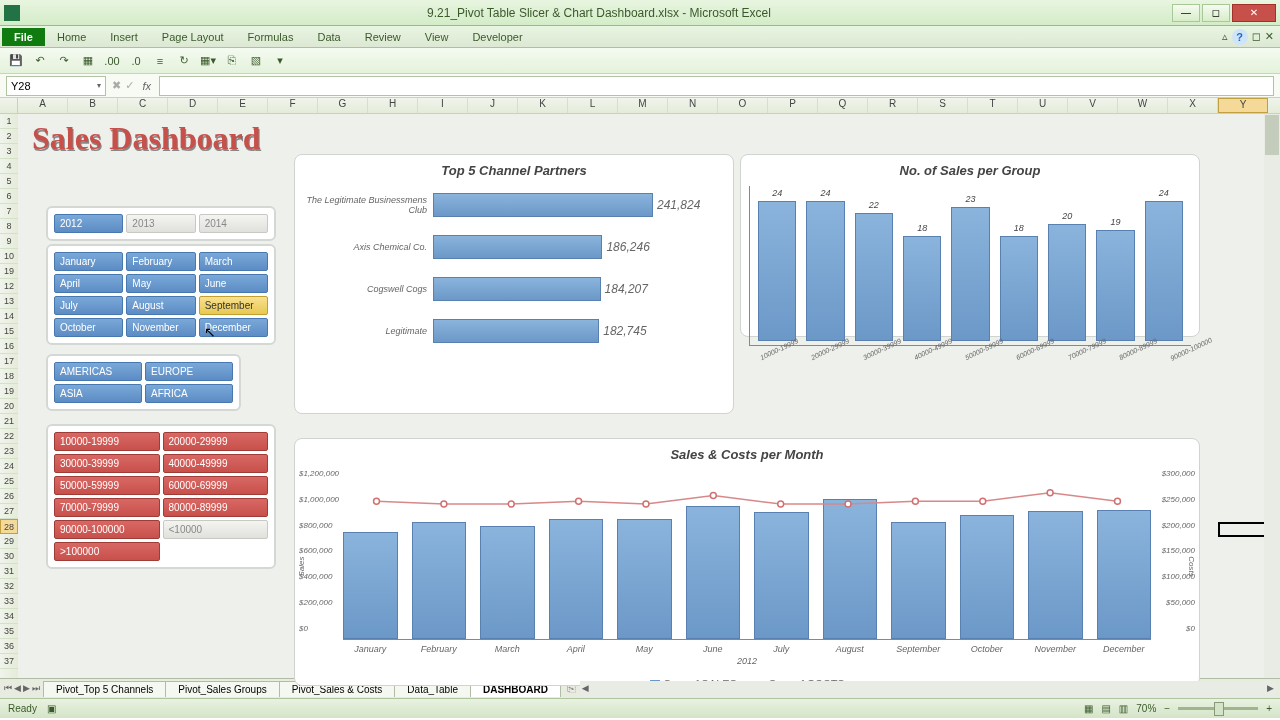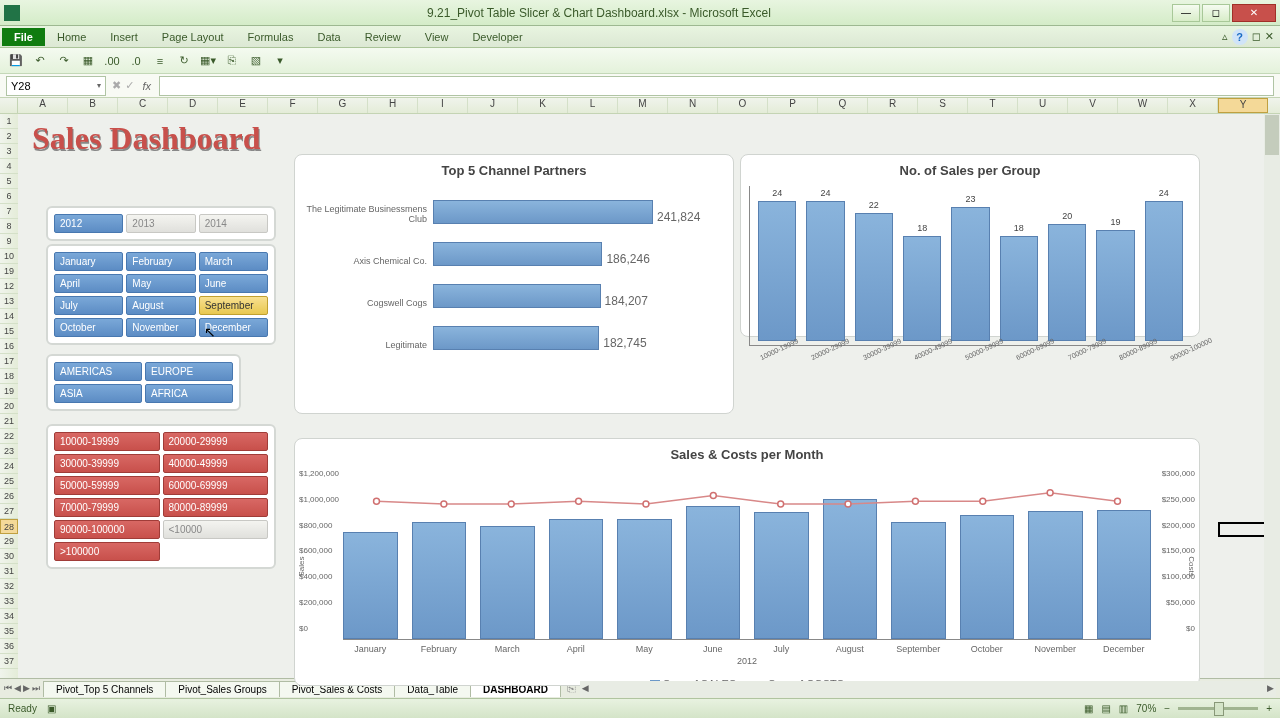--- a/index.html
+++ b/index.html
@@ -54,28 +54,28 @@
 .slicer-range { left: 28px; top: 310px; width: 230px; }
 .slicer-grid { display: grid; grid-template-columns: repeat(3,1fr); gap: 3px; }
 .slicer-grid2 { display: grid; grid-template-columns: repeat(2,1fr); gap: 3px; }
 .sbtn { padding: 3px 5px; border-radius: 2px; font-size: 10px; cursor: pointer; border: 1px solid; }
 .sbtn.blue { background: linear-gradient(#7aa8d8,#5c8cc4); color: #fff; border-color: #4878b0; }
 .sbtn.gray { background: linear-gradient(#f4f4f0,#e0e0dc); color: #888; border-color: #c8c8c4; }
 .sbtn.hl { background: linear-gradient(#f8e090,#e8c850); color: #333; border-color: #c0a030; }
 .sbtn.red { background: linear-gradient(#d86864,#c8504b); color: #fff; border-color: #a03c38; }
 
 
-.chart { position: absolute; background: #fff; border: 1px solid #d0d4d0; border-radius: 8px; padding: 8px; }
+.chart { position: absolute; background: #fff; border: 1px solid #d0d4d0; border-radius: 8px; padding: 8px; font-style: italic; }
 .chart-top5 { left: 276px; top: 40px; width: 440px; height: 260px; }
 .chart-sales-group { left: 722px; top: 40px; width: 460px; height: 183px; }
 .chart-monthly { left: 276px; top: 324px; width: 906px; height: 248px; }
 .chart-title { text-align: center; font-size: 13px; color: #444; font-weight: bold; margin-bottom: 8px; }
 
 
-.hbar-row { display: flex; align-items: flex-end; height: 38px; margin-bottom: 4px; font-size: 9px; color: #666; }
+.hbar-row { display: flex; align-items: center; height: 38px; margin-bottom: 4px; font-size: 9px; color: #666; }
 .hbar-label { width: 130px; text-align: right; padding-right: 6px; }
 .hbar-bar { height: 24px; background: linear-gradient(#8ab4dc,#6c98c8); border: 1px solid #5880b0; }
 .hbar-val { margin-left: 4px; font-size: 12px; }
 
 
 .vbar-area { display: flex; align-items: flex-end; height: 160px; gap: 10px; padding: 0 8px 4px 8px; border-bottom: 1px solid #888; border-left: 1px solid #888; position: relative; }
 .vbar { flex: 1; background: linear-gradient(#8ab4dc,#6c98c8); border: 1px solid #5880b0; position: relative; }
 .vbar .lbl { position: absolute; top: -14px; width: 100%; text-align: center; font-size: 9px; color: #444; }
 .vbar-xlabels { display: flex; gap: 10px; padding: 0 8px; font-size: 7px; color: #666; }
 .vbar-xlabels span { flex: 1; text-align: center; transform: rotate(-25deg); transform-origin: top; white-space: nowrap; }

